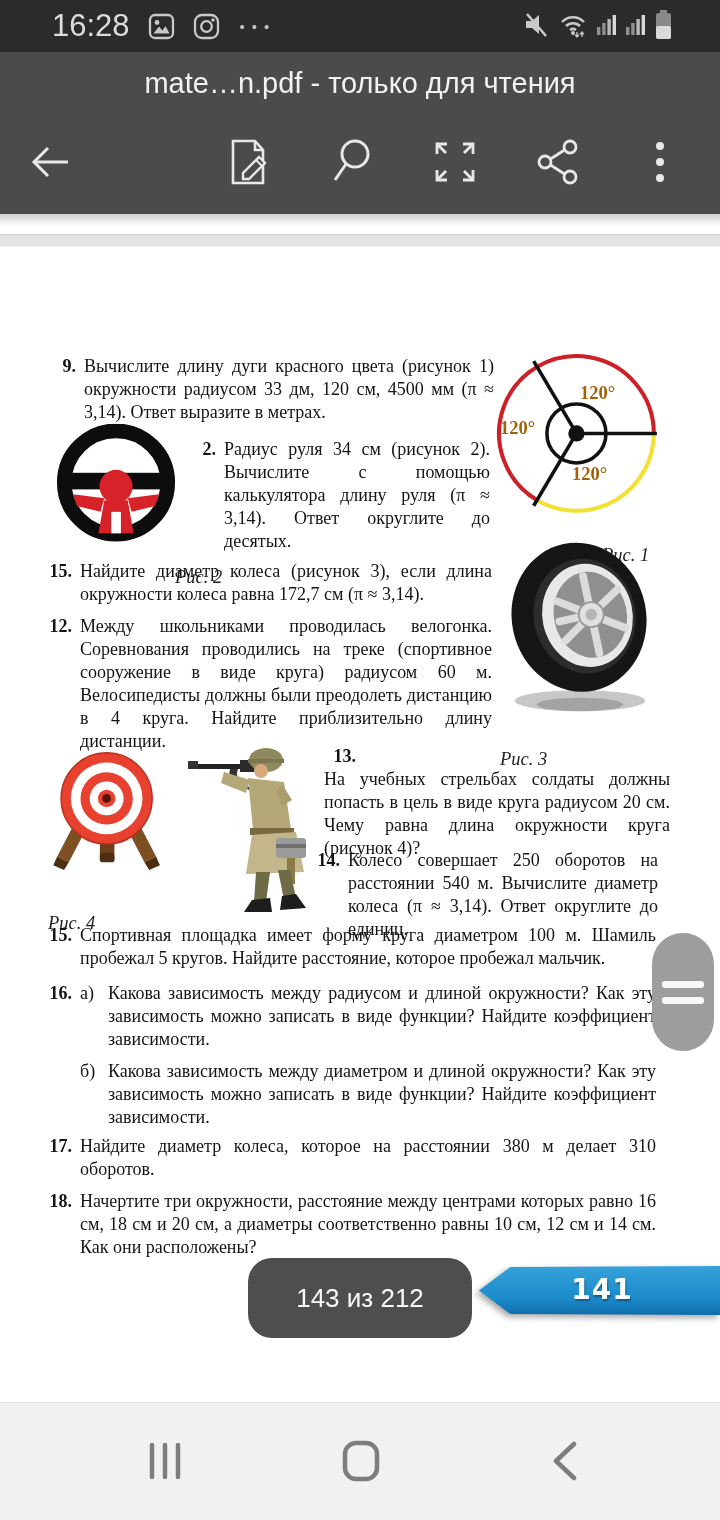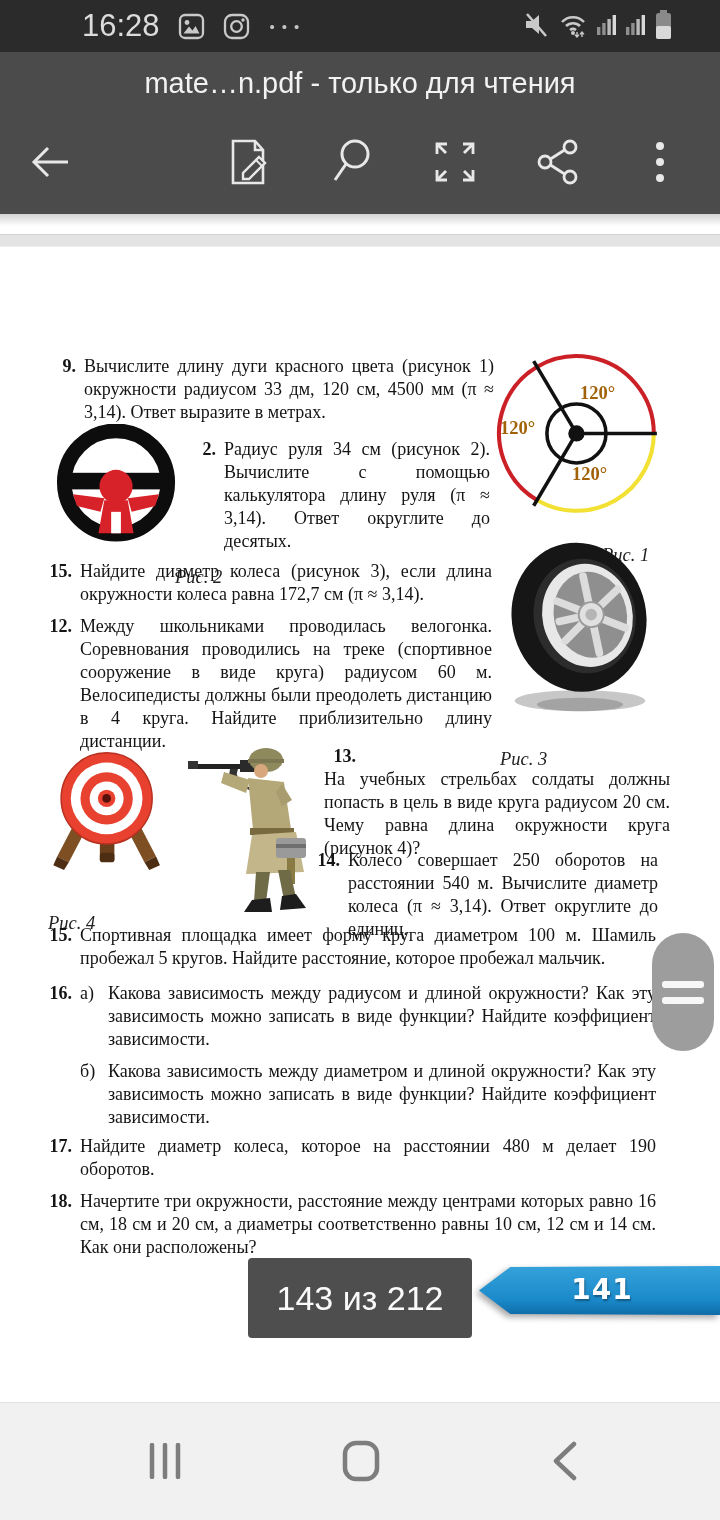--- a/index.html
+++ b/index.html
@@ -3,21 +3,21 @@
 <meta charset="utf-8">
 <style>
   html,body{margin:0;padding:0;background:#fff;}
   .screen{position:relative;width:720px;height:1520px;overflow:hidden;background:#fff;
           font-family:"Liberation Sans",sans-serif;}
   .abs{position:absolute;}
 
   
   .statusbar{left:0;top:0;width:720px;height:52px;background:#2b2b2b;display:flex;
              align-items:center;color:#dedede;}
-  .sb-time{margin-left:82px;font-size:31px;color:#dcdcdc;}
+  .sb-time{margin-left:52px;font-size:31px;color:#dcdcdc;}
   .sb-ic{margin-left:18px;display:flex;align-items:center;}
   .sb-more{margin-left:20px;font-size:15px;letter-spacing:7px;color:#c4c4c4;}
   .sb-right{margin-left:auto;margin-right:48px;display:flex;align-items:center;gap:9px;}
 
   
   .titlebar{left:0;top:52px;width:720px;height:62px;background:#4b4b4b;display:flex;
             align-items:center;justify-content:center;}
   .title-text{color:#f2f2f2;font-size:29px;}
   .toolbar{left:0;top:114px;width:720px;height:100px;background:#4b4b4b;}
   .tbtn{position:absolute;top:22px;width:56px;height:56px;display:flex;align-items:center;
@@ -41,22 +41,22 @@
   .subtext{flex:1;text-align:justify;hyphens:auto;}
   .figcap{position:absolute;font-family:"Liberation Serif",serif;font-style:italic;
           font-size:18.5px;color:#222;margin-top:35px;}
   .angle{position:absolute;font-family:"Liberation Serif",serif;font-weight:700;
          font-size:18.5px;color:#a16207;}
 
   
   .scroll-handle{left:652px;top:933px;width:62px;height:118px;border-radius:31px;
                  background:#9d9d9d;}
   .scroll-bar{position:absolute;left:10px;width:42px;height:7px;border-radius:3px;background:#f7f7f7;}
-  .toast{left:248px;top:1258px;width:224px;height:80px;background:#4e4e4e;border-radius:4px;
-         display:flex;align-items:center;justify-content:center;color:#fafafa;font-size:34px;}
+  .toast{left:248px;top:1258px;width:224px;height:80px;background:#4e4e4e;border-radius:24px;
+         display:flex;align-items:center;justify-content:center;color:#fafafa;font-size:26px;}
   .ribbon{left:479px;top:1266px;width:241px;height:49px;
           filter:drop-shadow(-3px 3px 3px rgba(0,0,0,0.35));}
   .ribbon-shape{width:100%;height:100%;
           background:linear-gradient(180deg,#35a2da 0%,#1b8aca 68%,#0e6ca8 100%);
           clip-path:polygon(0 50%,13% 2%,100% 0,100% 100%,13% 98%);}
   .ribbon-num{position:absolute;left:51%;top:50%;transform:translate(-50%,-54%);color:#fff;
           font-weight:700;font-size:28px;font-family:"DejaVu Sans",sans-serif;
           letter-spacing:1px;text-shadow:1px 2px 2px rgba(0,0,0,0.35);}
 
   
@@ -341,21 +341,21 @@
       </div>
       <div class="subrow">
         <div class="slabel">б)</div>
         <div class="subtext">Какова зависимость между диаметром и длиной окружности? Как эту зависимость можно записать в виде функции? Найдите коэффициент зависимости.</div>
       </div>
     </div>
   </div>
 
   <div class="problem" style="left:40px;top:1135px;width:616px;">
     <div class="pnum">17.</div>
-    <div class="ptext">Найдите диаметр колеса, которое на расстоянии 480 м делает 190 оборотов.</div>
+    <div class="ptext">Найдите диаметр колеса, которое на расстоянии 380 м делает 310 оборотов.</div>
   </div>
 
   <div class="problem" style="left:40px;top:1190px;width:616px;">
     <div class="pnum">18.</div>
     <div class="ptext">Начертите три окружности, расстояние между центрами которых равно 16 см, 18 см и 20 см, а диаметры соответственно равны 10 см, 12 см и 14 см. Как они расположены?</div>
   </div>
 
   <div class="abs scroll-handle">
     <div class="scroll-bar" style="top:48px;"></div>
     <div class="scroll-bar" style="top:64px;"></div>

